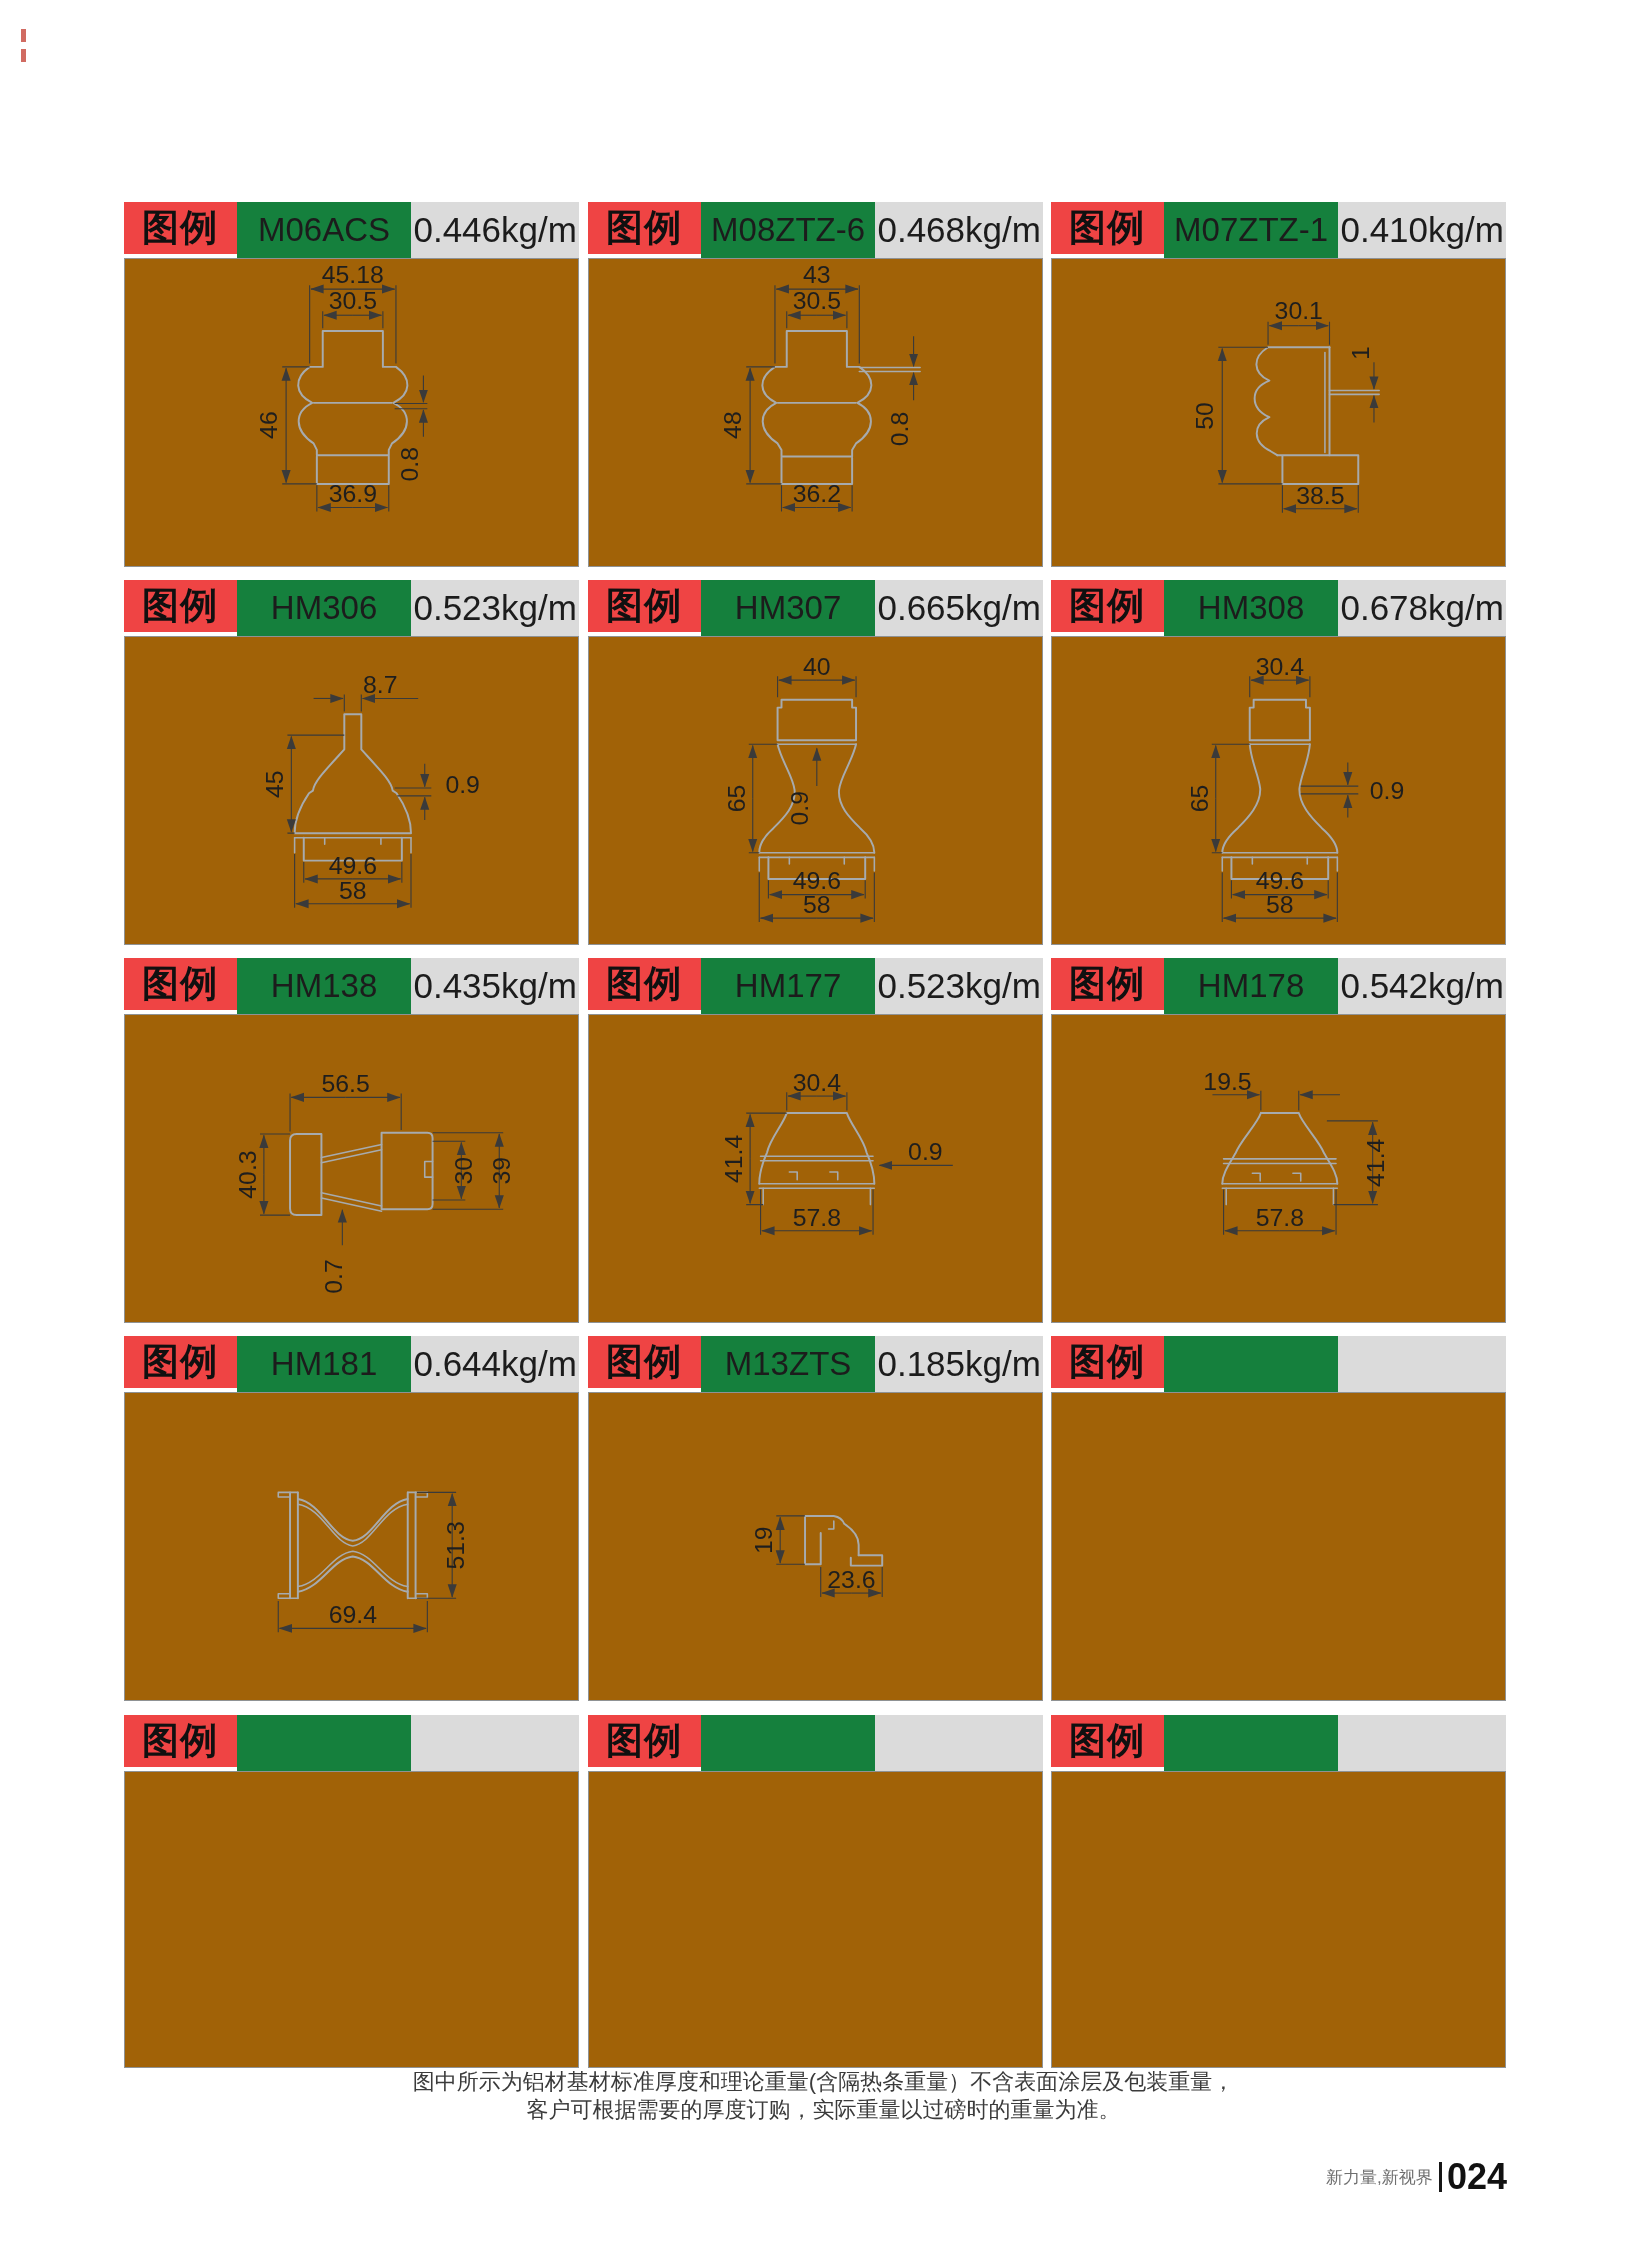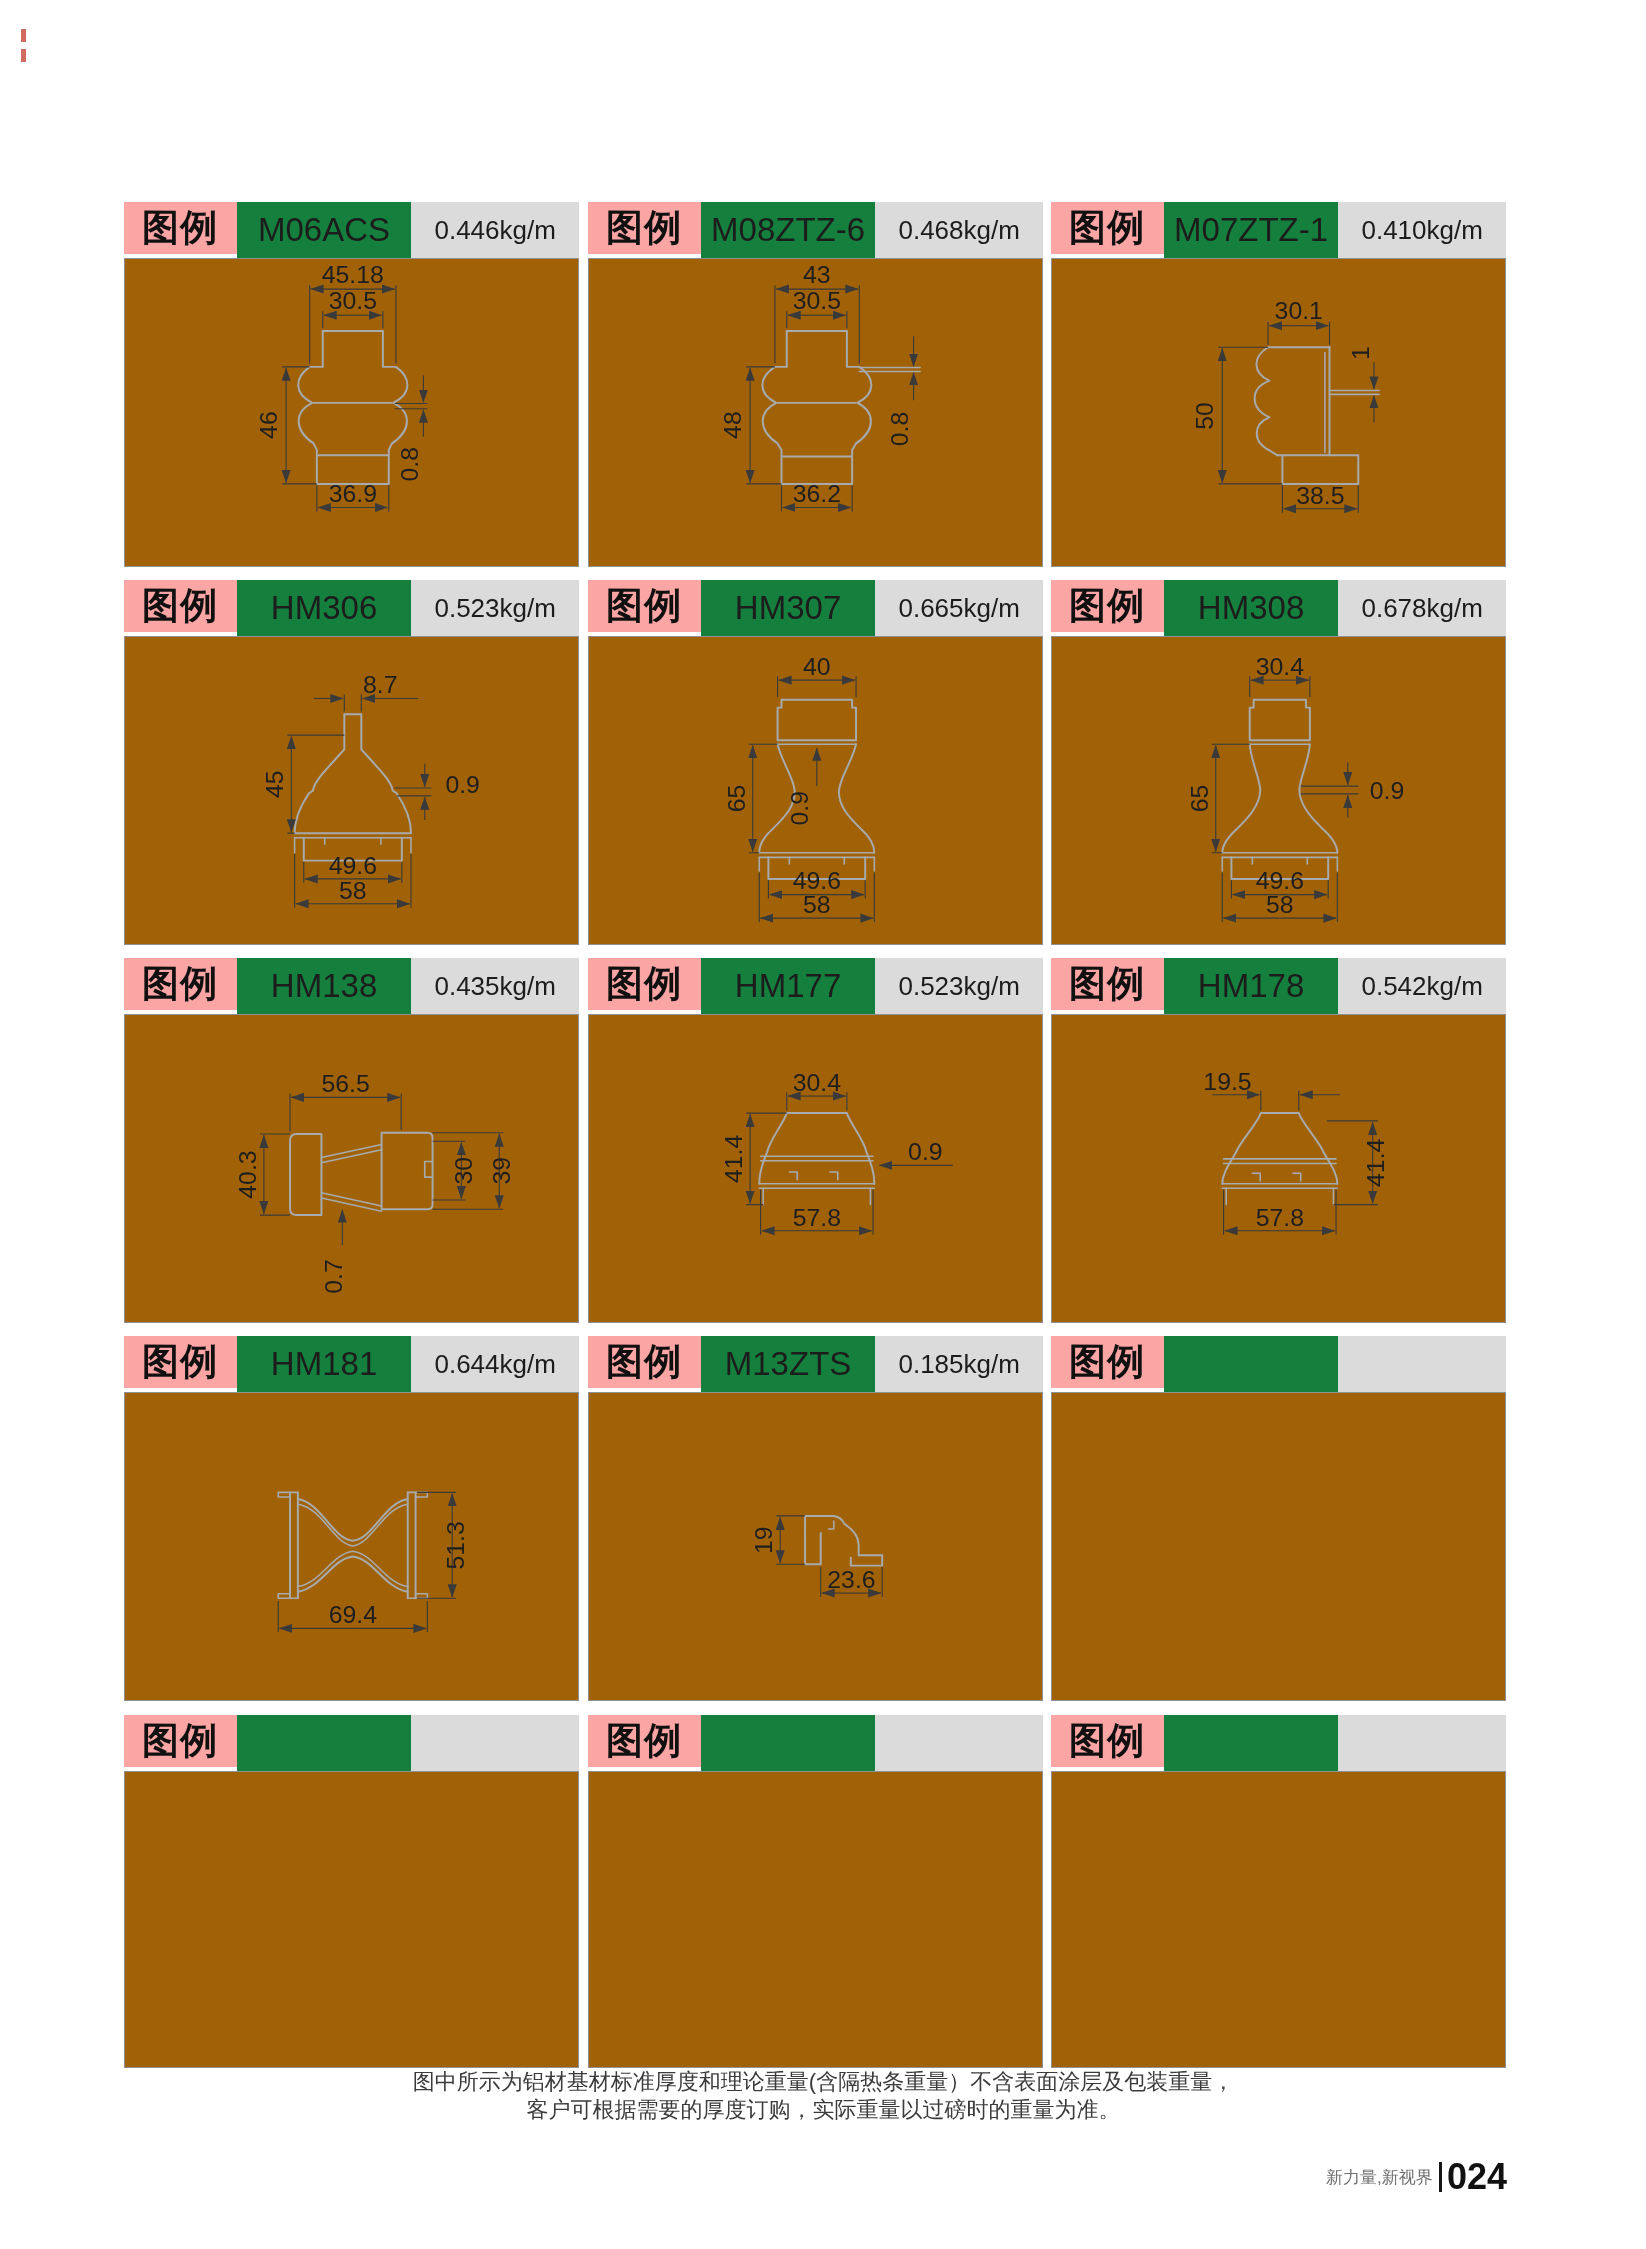--- a/index.html
+++ b/index.html
@@ -1,25 +1,25 @@
 <!DOCTYPE html>
 <html style="font-size:10.5px"><head>
 <meta charset="utf-8">
 <style>
   html,body{margin:0;padding:0;background:#ffffff;}
   body{width:1647px;height:2250px;position:relative;font-family:"Liberation Sans",sans-serif;}
   .page{position:absolute;left:0;top:0;width:1647px;height:2250px;background:#ffffff;overflow:hidden;}
   .cell{position:absolute;width:455px;}
   .hdr{position:absolute;left:0;top:0;width:455px;height:56px;display:flex;}
-  .legend{width:113px;height:52px;background:#fca5a5;display:flex;align-items:center;justify-content:center;
+  .legend{width:113px;height:52px;background:#ef4444;display:flex;align-items:center;justify-content:center;
           font-size:37px;font-weight:bold;color:#101010;letter-spacing:1.3px;}
   .pname{width:175px;height:56px;background:#15803d;display:flex;align-items:center;justify-content:center;
          font-size:33px;color:#1c1c1c;}
   .pweight{width:168px;height:56px;background:#DBDBDB;display:flex;align-items:center;justify-content:center;
-           font-size:26px;color:#1c1c1c;}
+           font-size:35px;color:#1c1c1c;}
   .bodybox{position:absolute;left:0;top:56px;width:455px;background:#a16207;border:1.3px solid #8f9294;box-sizing:border-box;}
   .h472{height:309px;} .h454{height:297px;}
   svg text{font-family:"Liberation Sans",sans-serif;}
   .dim{font-size:38px;fill:#1e1e1e;}
   .pf{fill:none;stroke:#A7ABAE;stroke-width:3;stroke-linejoin:round;stroke-linecap:round;}
   .pf2{fill:none;stroke:#A7ABAE;stroke-width:2.4;}
   .dl{stroke:#3a3a3a;stroke-width:1.7;fill:none;}
   .footnote{position:absolute;left:0;top:2068px;width:1647px;text-align:center;font-size:22px;line-height:27.5px;color:#3b3b3b;}
   .pagefoot{position:absolute;top:2112px;right:140px;display:flex;align-items:center;margin-top:44px;}
   .slogan{font-size:17px;color:#6f6f6f;margin-right:6.5px;}

